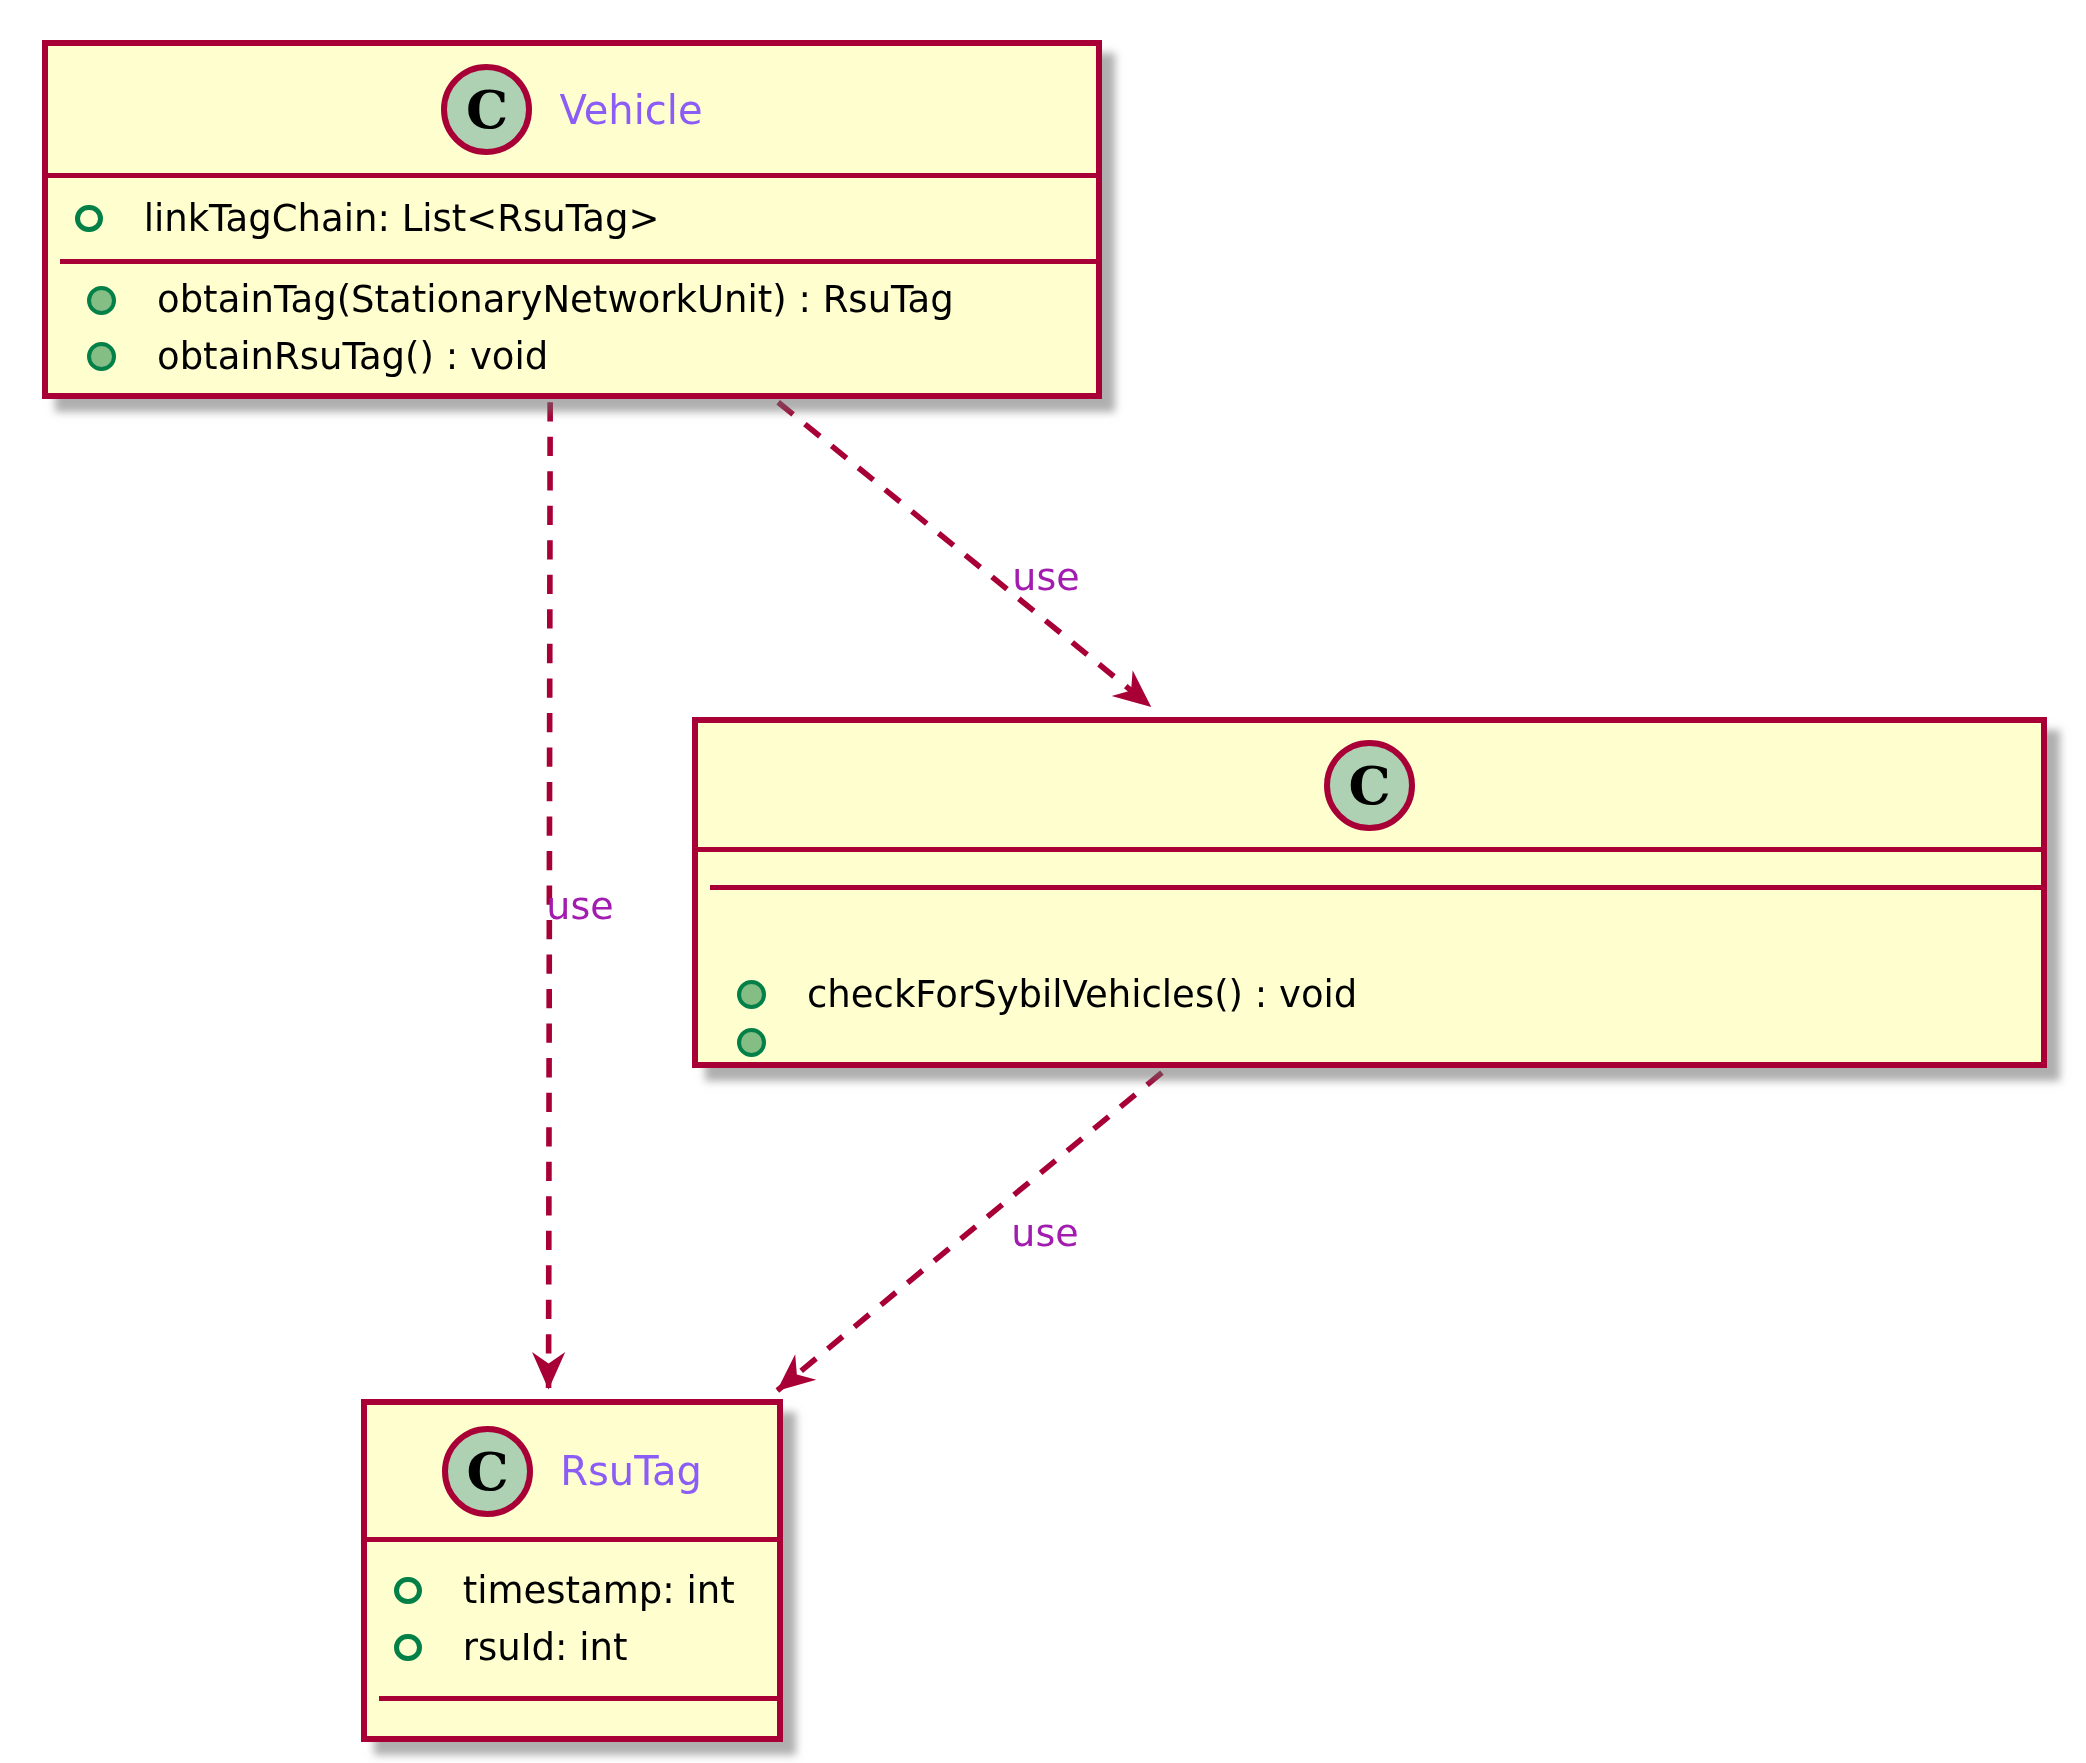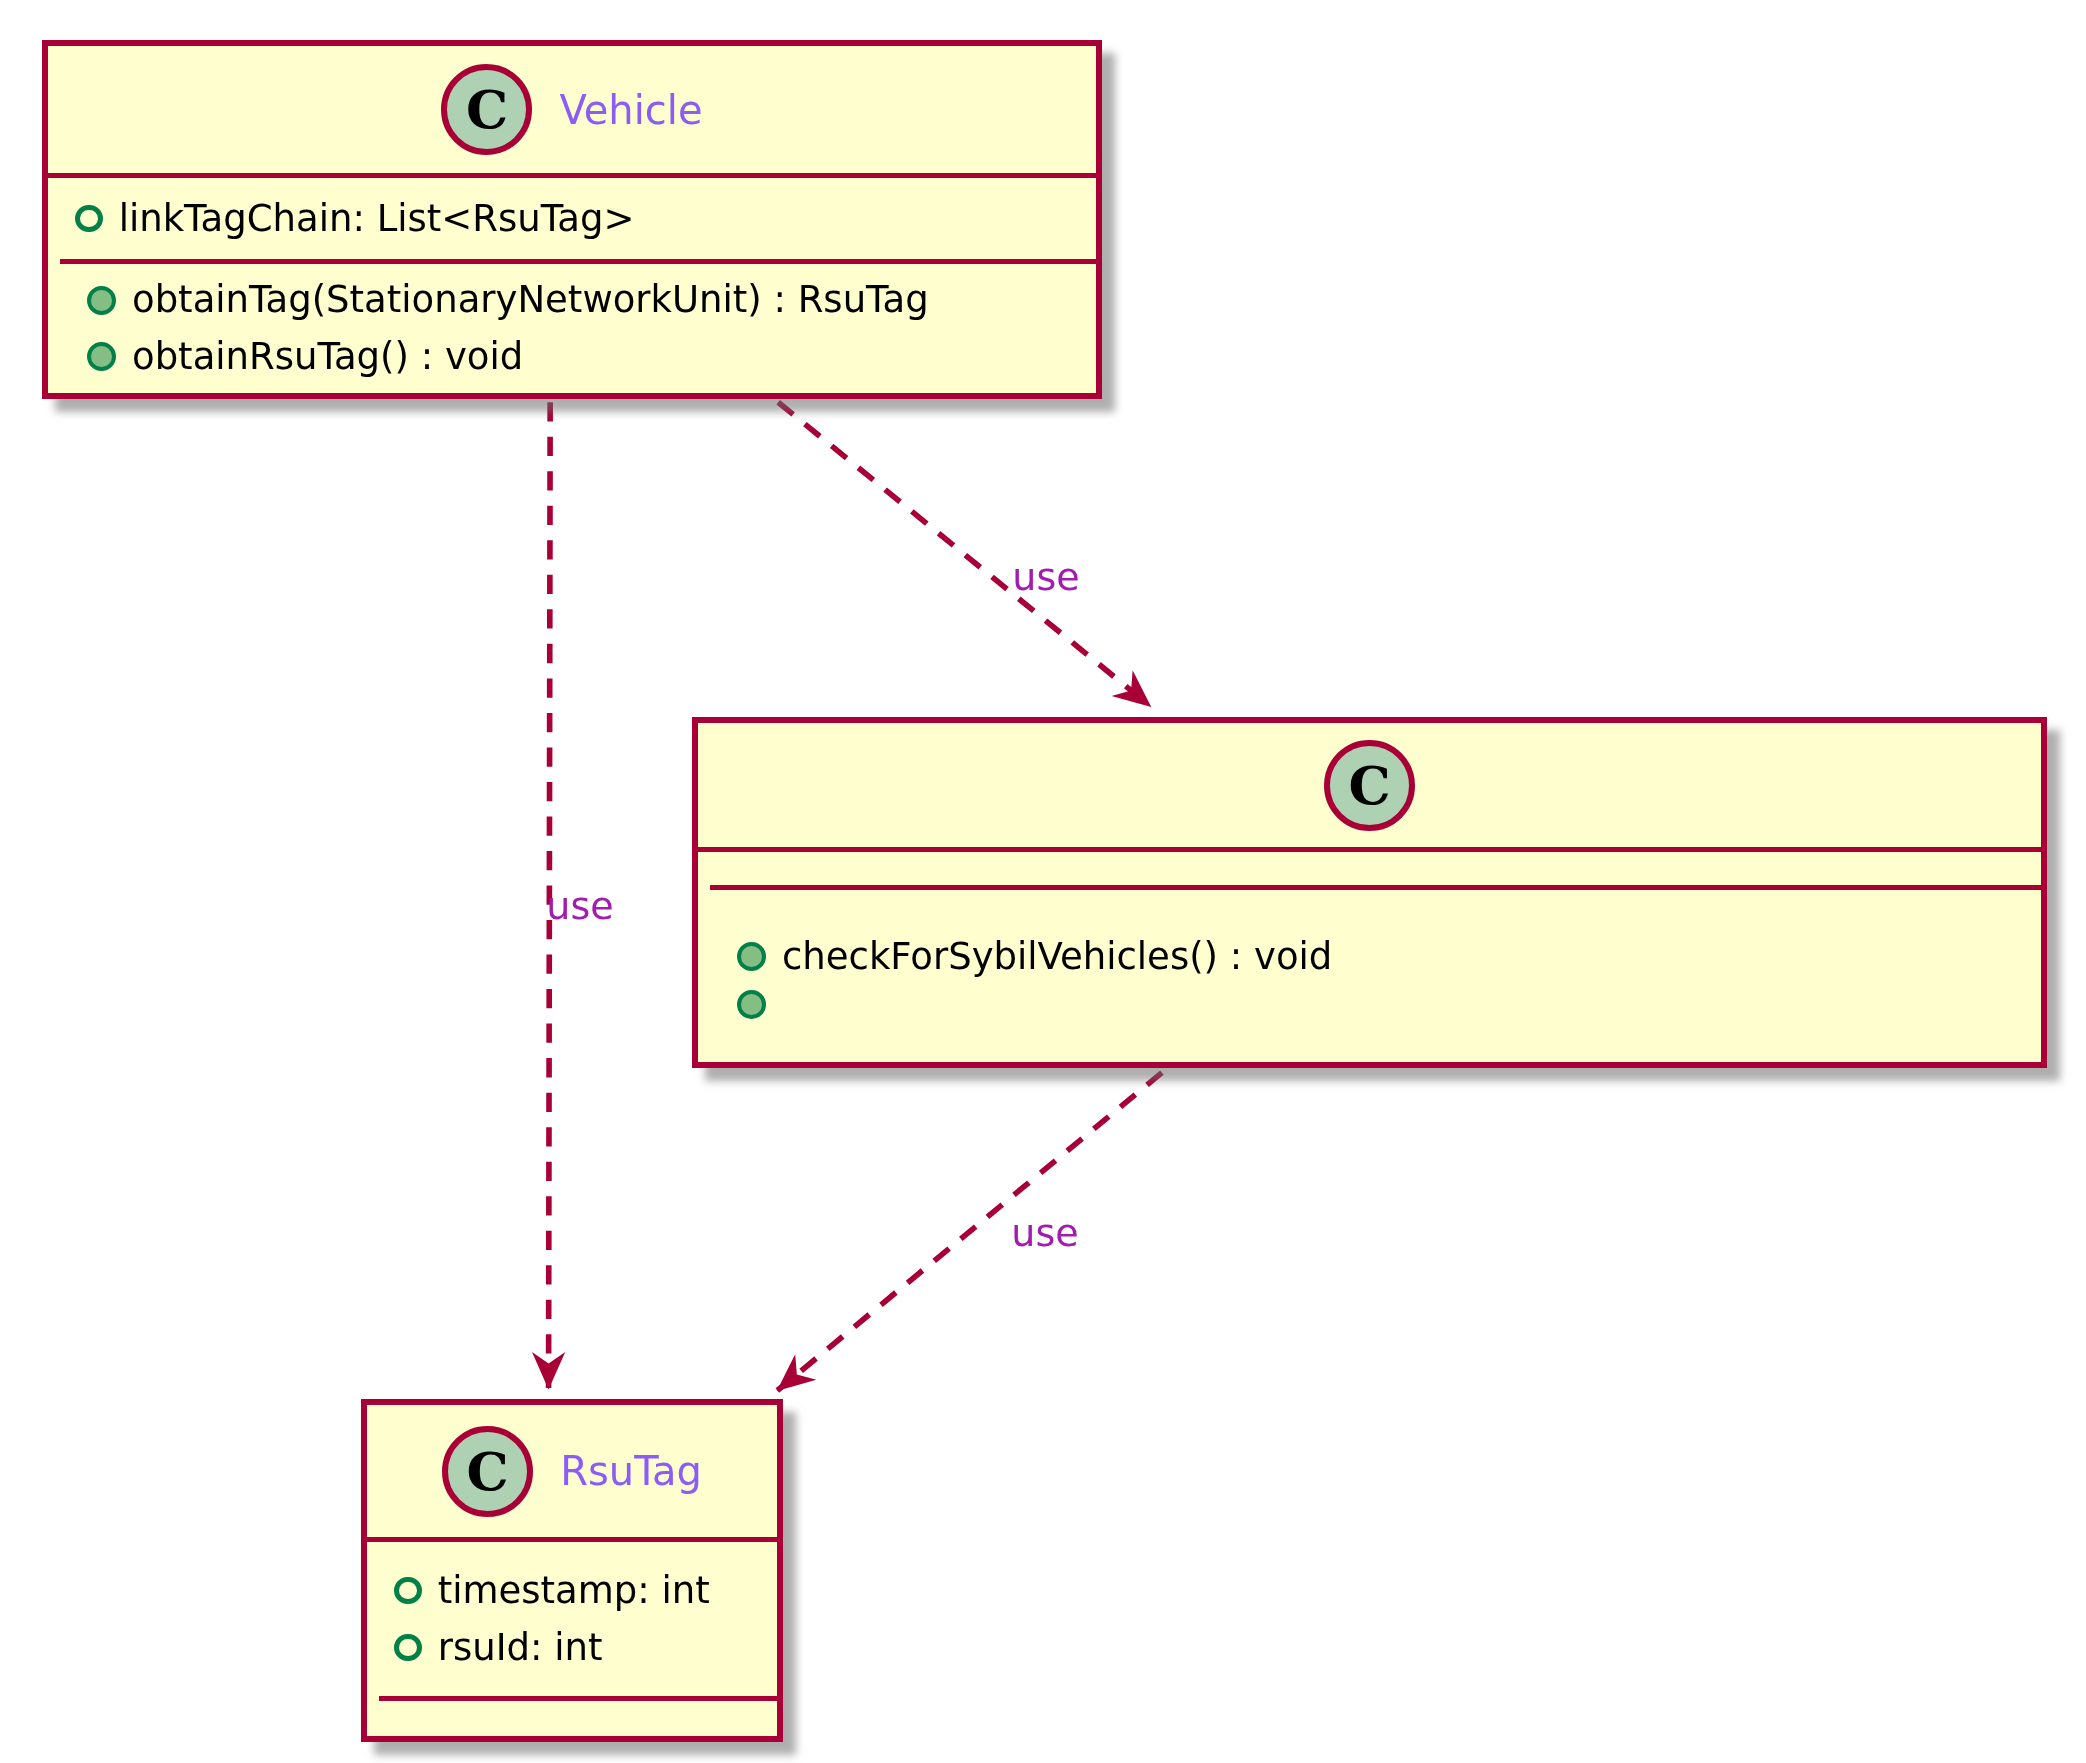--- a/index.html
+++ b/index.html
@@ -56,21 +56,21 @@
   .uml-section {
     box-sizing: border-box;
     display: flex;
     flex-direction: column;
     justify-content: center;
   }
   .uml-section + .uml-section { border-top: 5.6px solid #A80036; margin-left: 12px; }
   .member-row {
     display: flex;
     align-items: center;
-    gap: 16px;
+    gap: 41px;
     padding: 4.8px 19px 4.8px 27px;
     font-size: 37px;
     color: #000000;
     white-space: nowrap;
     line-height: 1.28;
   }
   .attr-icon {
     flex: none;
     width: 17.7px;
     height: 17.7px;
@@ -89,21 +89,21 @@
 
   
   #class-vehicle { left: 42px; top: 40px; width: 1060px; height: 359px; }
   #class-vehicle .uml-title { height: 132px; }
   #class-vehicle .section-attrs { height: 81px; }
   #class-vehicle .section-methods { flex: 1; }
 
   #class-snp { left: 692px; top: 717px; width: 1355px; height: 351px; }
   #class-snp .uml-title { height: 129px; }
   #class-snp .section-attrs { height: 33px; }
-  #class-snp .section-methods { flex: 1; }
+  #class-snp .section-methods { flex: 1; justify-content: flex-end; }
 
   #class-rsutag { left: 361px; top: 1399px; width: 422px; height: 343px; }
   #class-rsutag .uml-title { height: 137px; }
   #class-rsutag .section-attrs { flex: 1; }
   #class-rsutag .section-methods { height: 40px; }
 
   
   #arrow-layer {
     position: absolute;
     left: 0; top: 0;

